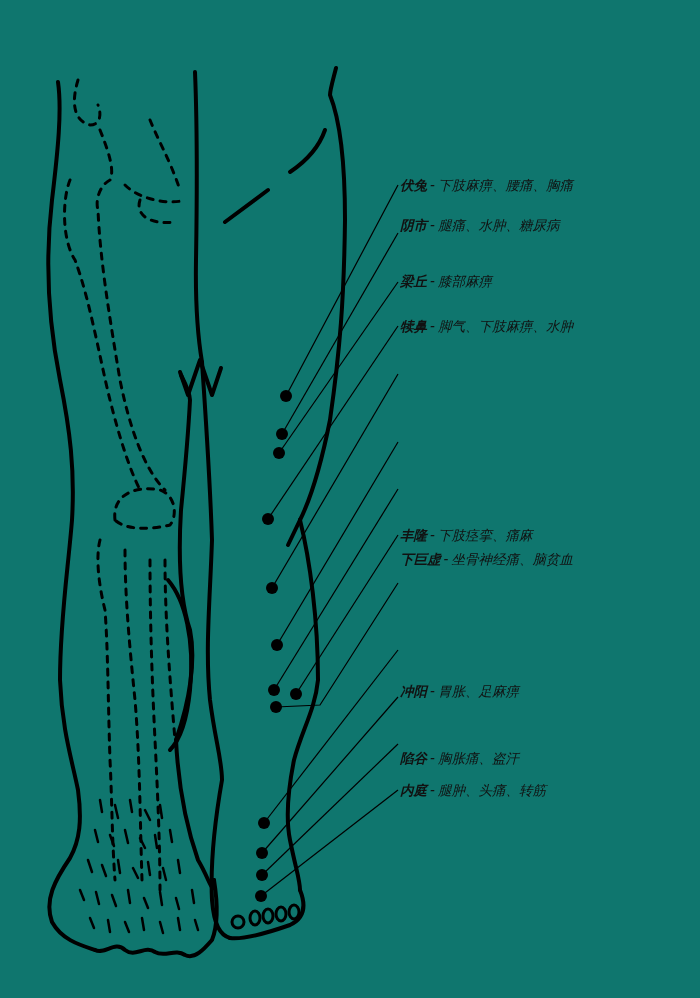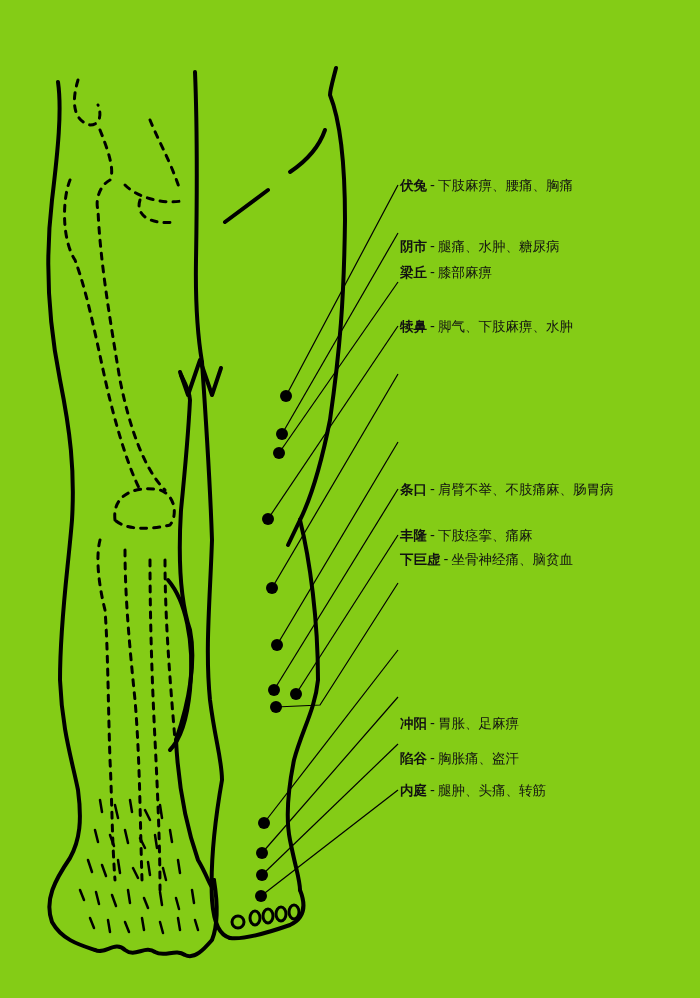--- a/index.html
+++ b/index.html
@@ -1,16 +1,16 @@
 <!DOCTYPE html>
 <html><head>
 <meta charset="utf-8">
 <style>
   html, body { margin: 0; padding: 0; background: #ffffff; }
-  .canvas { position: relative; width: 700px; height: 998px; background: #84cc16; overflow: hidden; }
+  .canvas { position: relative; width: 700px; height: 998px; background: #0f766e; overflow: hidden; font-style: italic; }
   svg.art { position: absolute; left: 0; top: 0; }
   .label { position: absolute; left: 400px; font-family: "DejaVu Sans", sans-serif; font-size: 13.5px; color: #111; white-space: nowrap; line-height: 20px; }
   .label .name { font-weight: bold; }
   .label .sep { margin: 0 3px; }
   .label .line2 { display: block; }
 </style>
 </head>
 <body>
 
 <div class="canvas">
@@ -132,39 +132,36 @@
       <circle cx="264" cy="823" r="6"></circle>
       <circle cx="262" cy="853" r="6"></circle>
       <circle cx="262" cy="875" r="6"></circle>
       <circle cx="261" cy="896" r="6"></circle>
     </g>
   </svg>
 
   <div class="label" style="top:175px">
     <span class="name">伏兔</span><span class="sep">-</span><span>下肢麻痹、腰痛、胸痛</span>
   </div>
-  <div class="label" style="top:236px">
+  <div class="label" style="top:215px">
     <span class="name">阴市</span><span class="sep">-</span><span>腿痛、水肿、糖尿病</span>
   </div>
-  <div class="label" style="top:262px">
+  <div class="label" style="top:271px">
     <span class="name">梁丘</span><span class="sep">-</span><span>膝部麻痹</span>
   </div>
   <div class="label" style="top:316px">
     <span class="name">犊鼻</span><span class="sep">-</span><span>脚气、下肢麻痹、水肿</span>
-  </div>
-  <div class="label" style="top:479px">
-    <span class="name">条口</span><span class="sep">-</span><span>肩臂不举、不肢痛麻、肠胃病</span>
   </div>
   <div class="label" style="top:525px">
     <span class="name">丰隆</span><span class="sep">-</span><span>下肢痉挛、痛麻</span>
   </div>
   <div class="label" style="top:549px">
     <span class="name">下巨虚</span><span class="sep">-</span><span>坐骨神经痛、脑贫血</span>
   </div>
-  <div class="label" style="top:713px">
+  <div class="label" style="top:681px">
     <span class="name">冲阳</span><span class="sep">-</span><span>胃胀、足麻痹</span>
   </div>
   <div class="label" style="top:748px">
     <span class="name">陷谷</span><span class="sep">-</span><span>胸胀痛、盗汗</span>
   </div>
   <div class="label" style="top:780px">
     <span class="name">内庭</span><span class="sep">-</span><span>腿肿、头痛、转筋</span>
   </div>
 </div>
 

